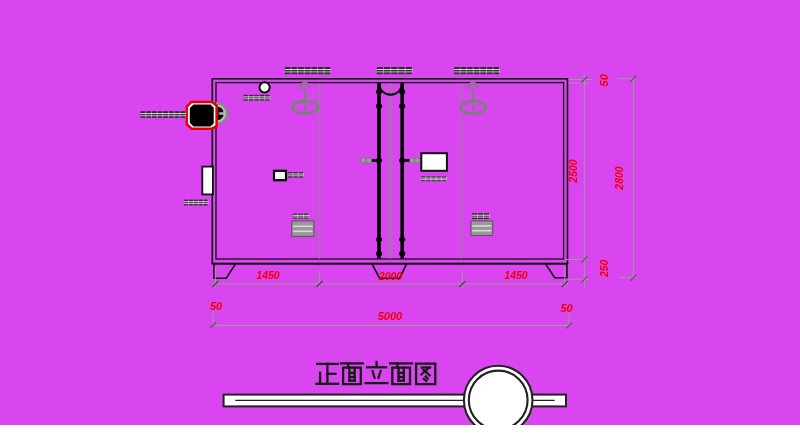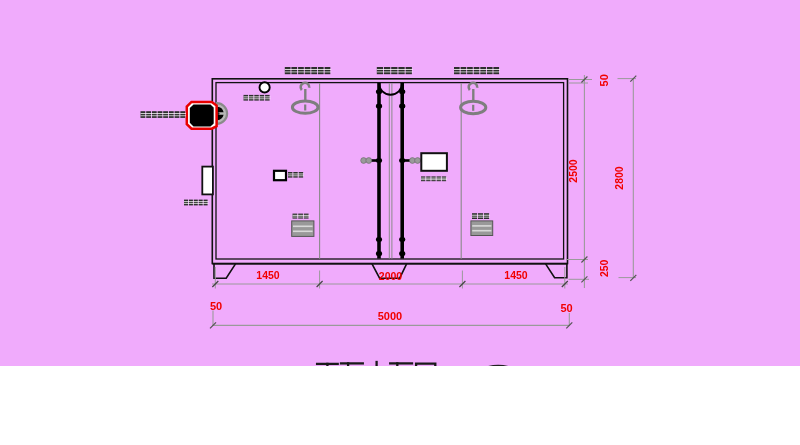--- a/index.html
+++ b/index.html
@@ -1,17 +1,17 @@
 <!DOCTYPE html>
 <html><head>
 <meta charset="utf-8">
 <style>
 html,body{margin:0;padding:0;background:#fff;}
-#page{position:relative;width:800px;height:366px;background:#f0abfc;overflow:hidden;
-font-family:"Liberation Sans", sans-serif;}
+#page{position:relative;width:800px;height:425px;background:#d946ef;overflow:hidden;
+font-family:"Liberation Sans", sans-serif;font-style:italic;}
 text{font-family:"Liberation Sans", sans-serif;}
 </style>
 </head>
 <body>
 <div id="page">
 <svg width="800" height="445" viewBox="0 0 800 445" xmlns="http://www.w3.org/2000/svg">
 
 <rect x="212.3" y="78.8" width="355.2" height="184.7" fill="none" stroke="#111" stroke-width="1.6"></rect>
 
 <rect x="216" y="82.6" width="347.6" height="176.4" fill="none" stroke="#111" stroke-width="1.3"></rect>

